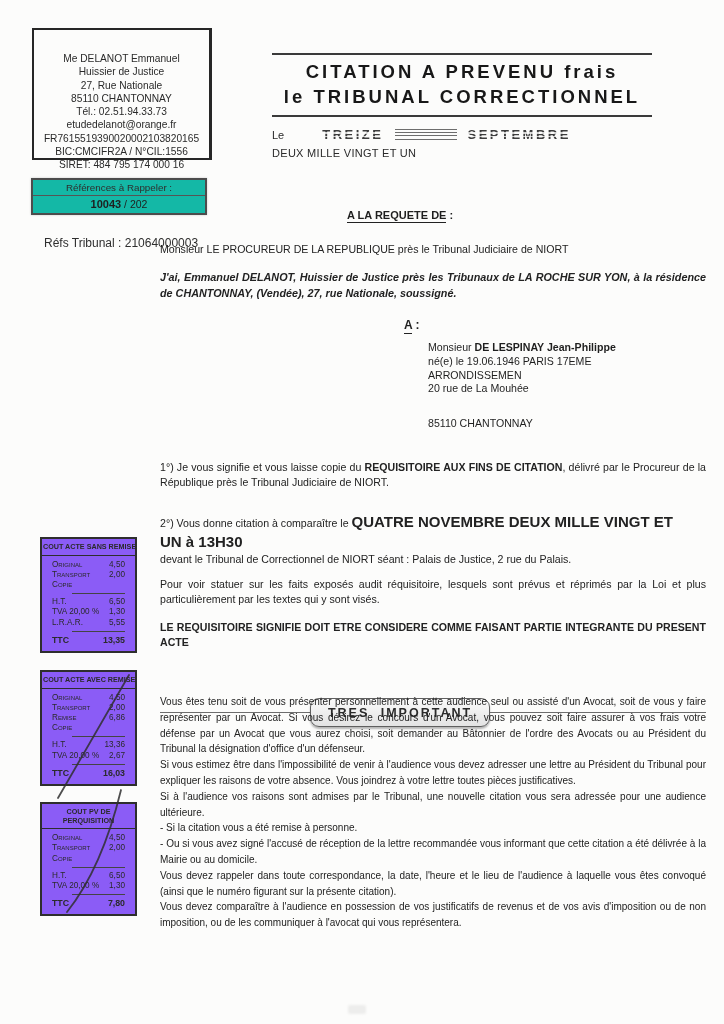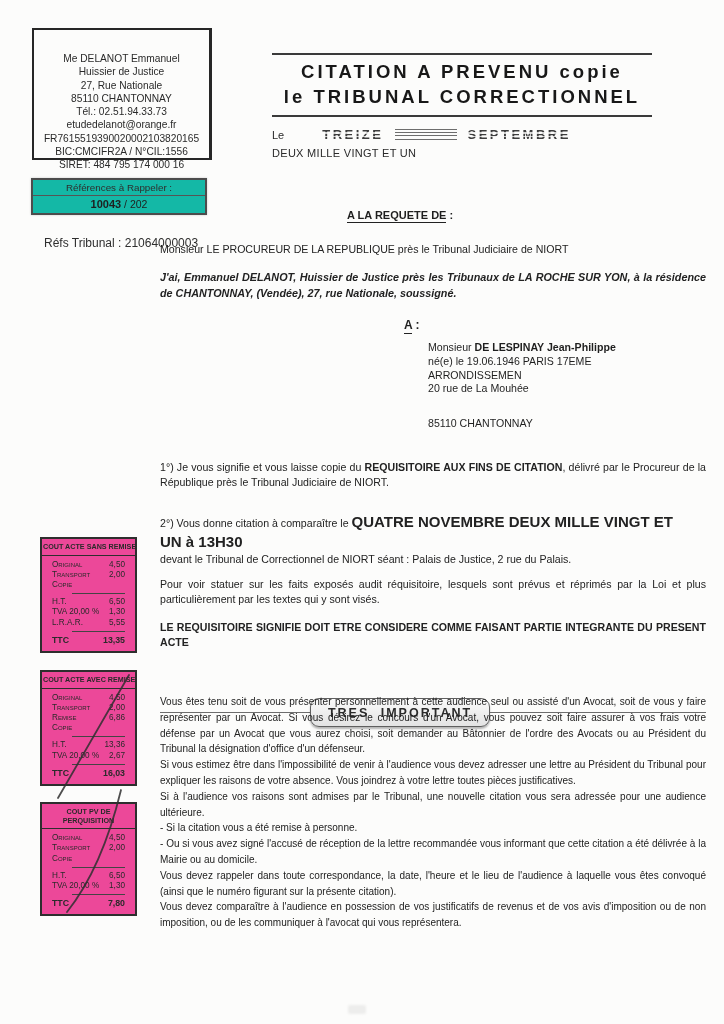--- a/index.html
+++ b/index.html
@@ -55,21 +55,21 @@
   .imp-btn{width:178px;height:27px;border:1.5px solid #5f5f5f;border-radius:9px;
     background:linear-gradient(#fafafa,#e3e3e3);box-shadow:0 2px 2px rgba(0,0,0,.28), inset 0 1px 0 #fff;
     display:flex;align-items:center;justify-content:center;
     font-size:12.5px;font-weight:bold;letter-spacing:2px;word-spacing:6px;color:#2b2b2b;}
 
   .important-text{top:694px;font-size:10px;line-height:15.8px;}
   .important-text p{margin:0;}
 
   
   .costbox{position:absolute;left:40px;width:97px;box-sizing:border-box;
-    border:2px solid #2e2e2e;background:#ec4899;color:#2a2a2a;}
+    border:2px solid #2e2e2e;background:#8b5cf6;color:#2a2a2a;}
   .cb-title{font-size:7.2px;font-weight:bold;text-align:center;line-height:8.6px;
     padding:4px 1px 3px;border-bottom:1.6px solid #2e2e2e;}
   .cb-title.nowrap{white-space:nowrap;}
   .cb-body{padding:4px 10px 6px;}
   .cb-row{display:flex;justify-content:space-between;font-size:8.2px;line-height:10.2px;}
   .cb-l{font-variant:small-caps;}
   .cb-v{text-align:right;}
   .cb-rule{border-top:1.2px solid #444;margin:3px 0 3px 28%;}
   .cb-total{font-size:8.8px;font-weight:bold;margin-top:1px;}
 
@@ -88,21 +88,21 @@
     <div>27, Rue Nationale</div>
     <div>85110 CHANTONNAY</div>
     <div>Tél.: 02.51.94.33.73</div>
     <div>etudedelanot@orange.fr</div>
     <div>FR7615519390020002103820165</div>
     <div>BIC:CMCIFR2A / N°CIL:1556</div>
     <div>SIRET: 484 795 174 000 16</div>
   </div>
 
   <div class="title-block">
-    <div>CITATION A PREVENU copie</div>
+    <div>CITATION A PREVENU frais</div>
     <div>le TRIBUNAL CORRECTIONNEL</div>
   </div>
 
   <div class="date-block">
     <div class="date-row">
       <span class="date-prefix">Le</span>
       <span class="stamp">TREIZE</span>
       <span class="stamp-filler"></span>
       <span class="stamp">SEPTEMBRE</span>
     </div>

